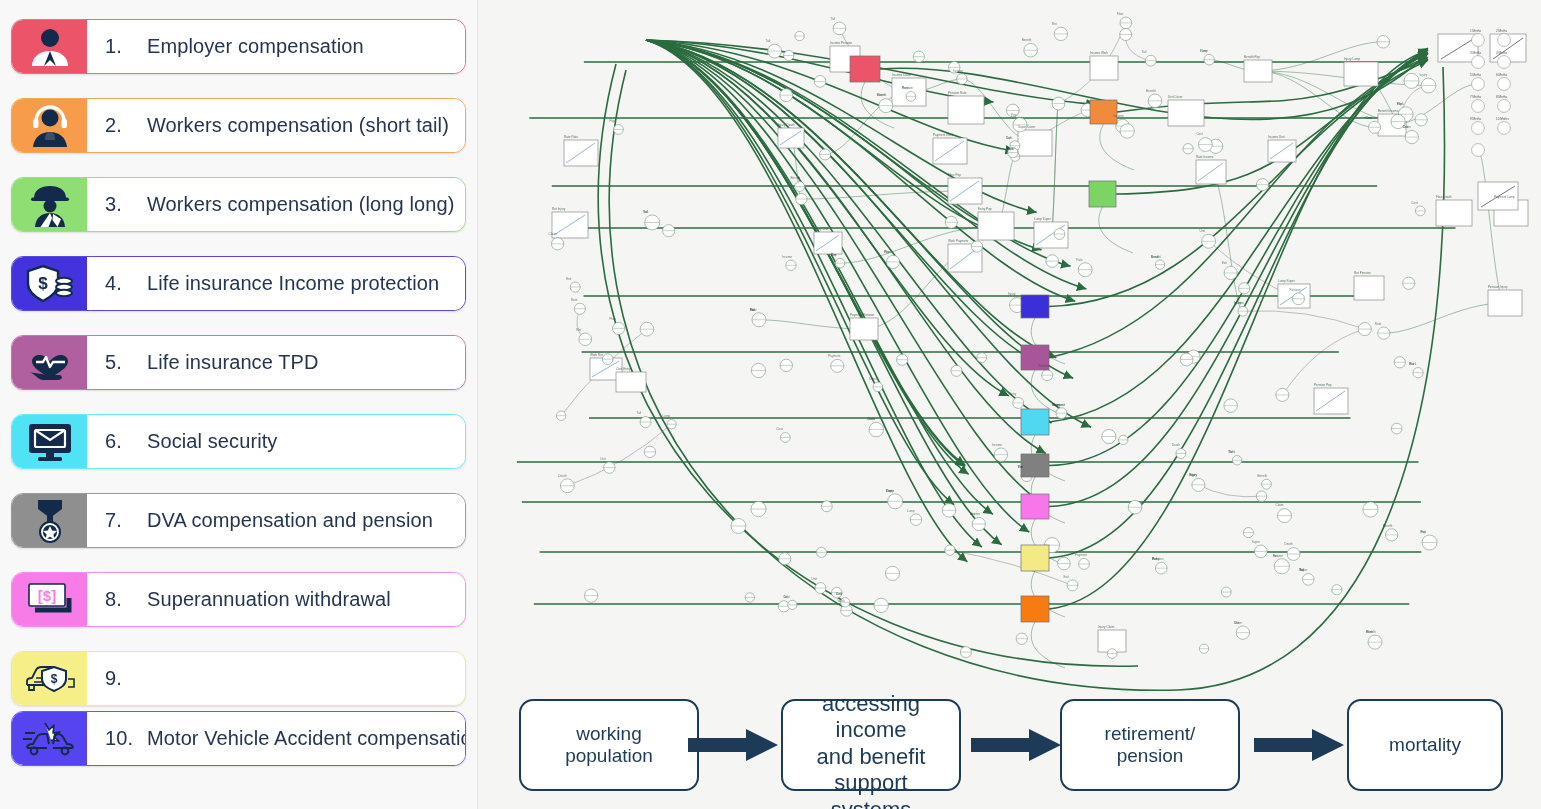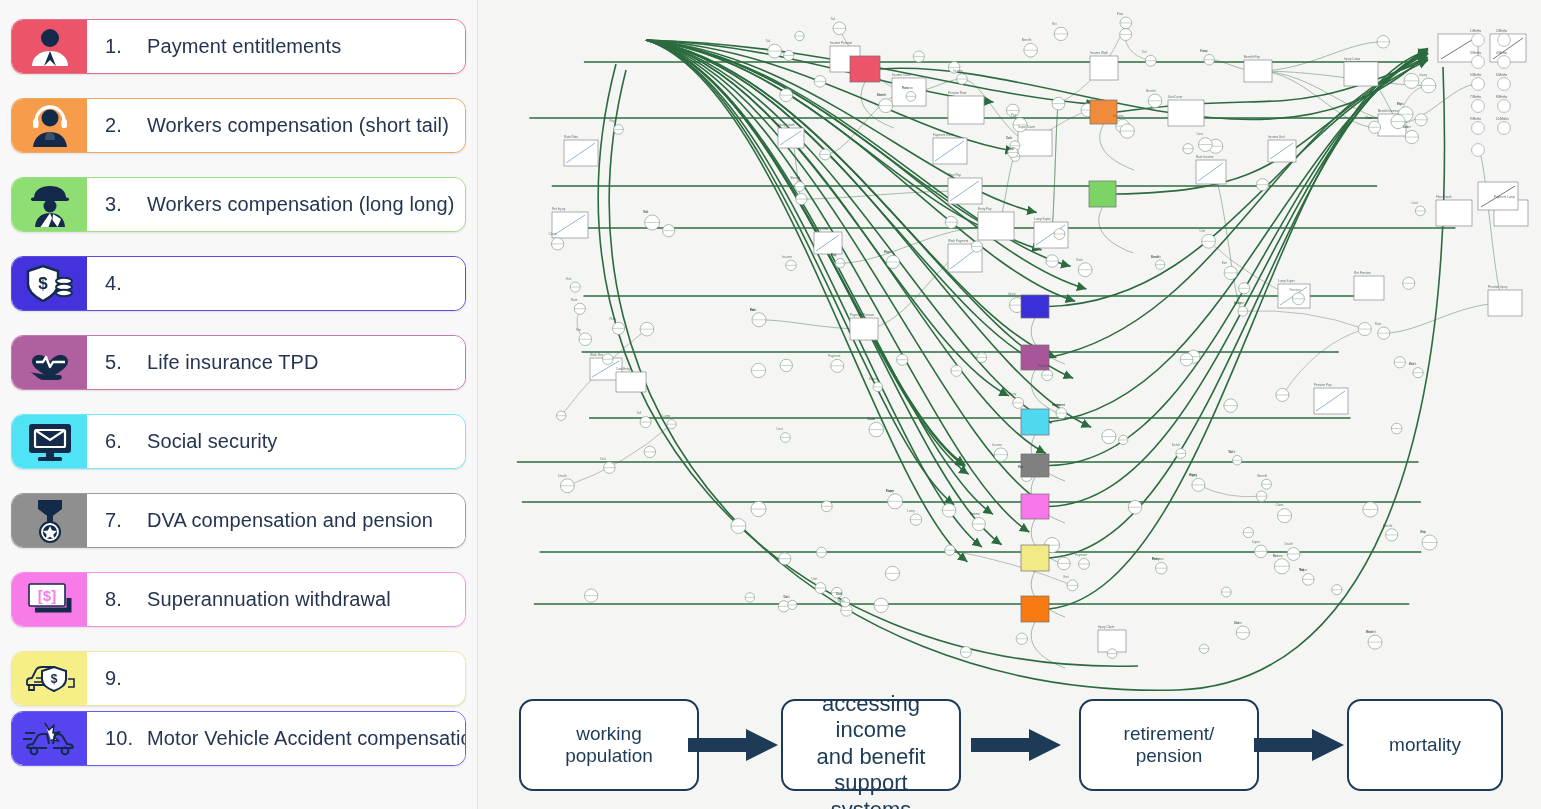--- a/index.html
+++ b/index.html
@@ -90,21 +90,21 @@
   <div class="legend-row ring" style="top: 19px; border-color: rgb(232, 113, 138);">
         <div class="legend-chip" style="background: rgb(236, 85, 105);">
           <svg width="46" height="42" viewBox="0 0 46 42">
       <circle cx="23" cy="12" r="9" fill="#132a4a"></circle>
       <path d="M5 40c0-9 8-15 18-15s18 6 18 15z" fill="#fff"></path>
       <path d="M23 25 L17 40 L23 34 L29 40z" fill="#132a4a"></path>
     </svg>
         </div>
         <div class="legend-body">
           <span class="legend-num">1.</span>
-          <span class="legend-label">Payment entitlements</span>
+          <span class="legend-label">Employer compensation</span>
         </div>
       </div>
       <div class="legend-row ring" style="top: 98px; border-color: rgb(240, 168, 97);">
         <div class="legend-chip" style="background: rgb(247, 156, 74);">
           <svg width="46" height="44" viewBox="0 0 46 44">
       <path d="M9 17a14 14 0 0 1 28 0" stroke="#fff" stroke-width="3.4" fill="none"></path>
       <rect x="6" y="15" width="5.5" height="9" rx="2.6" fill="#fff"></rect>
       <rect x="34.5" y="15" width="5.5" height="9" rx="2.6" fill="#fff"></rect>
       <circle cx="23" cy="14" r="8.5" fill="#132a4a"></circle>
       <path d="M6 43c1-10 8.5-15 17-15s16 5 17 15z" fill="#132a4a"></path>
@@ -137,20 +137,21 @@
           <svg width="48" height="40" viewBox="0 0 48 40">
       <path d="M17 2 L32 7v13c0 8-7 13-15 17C9 33 2 28 2 20V7z" fill="#fff" stroke="#132a4a" stroke-width="2.4"></path>
       <text x="17" y="25" font-size="17" font-weight="bold" text-anchor="middle" fill="#132a4a" font-family="Liberation Sans, sans-serif">$</text>
       <ellipse cx="38" cy="17" rx="8" ry="3.2" fill="#fff" stroke="#132a4a" stroke-width="2"></ellipse>
       <ellipse cx="38" cy="23" rx="8" ry="3.2" fill="#fff" stroke="#132a4a" stroke-width="2"></ellipse>
       <ellipse cx="38" cy="29" rx="8" ry="3.2" fill="#fff" stroke="#132a4a" stroke-width="2"></ellipse>
     </svg>
         </div>
         <div class="legend-body">
           <span class="legend-num">4.</span>
+          <span class="legend-label">Life insurance Income protection</span>
         </div>
       </div>
       <div class="legend-row ring" style="top: 335px; border-color: rgb(194, 123, 176);">
         <div class="legend-chip" style="background: rgb(176, 96, 159);">
           <svg width="48" height="42" viewBox="0 0 48 42">
       <path d="M24 18C18 11 8 12 8 19c0-7-10-8-10-1 0 0 0 0 0 0" fill="none"></path>
       <path d="M24 19 C17 10 6 12 6 19.5 C6 26 16 31 24 36 C32 31 42 26 42 19.5 C42 12 31 10 24 19z" fill="#132a4a"></path>
       <path d="M10 20 h7 l3 -5 l4 10 l3 -5 h12" stroke="#fff" stroke-width="2.4" fill="none" stroke-linejoin="round"></path>
       <path d="M2 30c6 0 9 8 16 8h14c3 0 6-3 2-5H22" fill="#132a4a"></path>
     </svg>
@@ -887,21 +888,21 @@
   </div>
 
   <div id="flow">
 
   <div class="flow-box" style="left: 0px; width: 180px; margin-left: 21px;">
         <div class="flow-text">working<br>population</div>
       </div>
       <div class="flow-box" style="left: 283px; width: 180px;">
         <div class="flow-text sm">accessing income<br>and benefit<br>support systems</div>
       </div>
-      <div class="flow-box" style="left: 581px; width: 180px;">
+      <div class="flow-box" style="left: 562px; width: 180px;">
         <div class="flow-text">retirement/<br>pension</div>
       </div>
       <div class="flow-box" style="left: 849px; width: 156px;">
         <div class="flow-text">mortality</div>
       </div>
       <div class="flow-arrow" style="left: 190px; width: 90px;">
         <svg width="90" height="32" viewBox="0 0 90 32">
           <path d="M0 9 H58 V0 L90 16 L58 32 V23 H0z" fill="#1d3b57"></path>
         </svg>
       </div>

